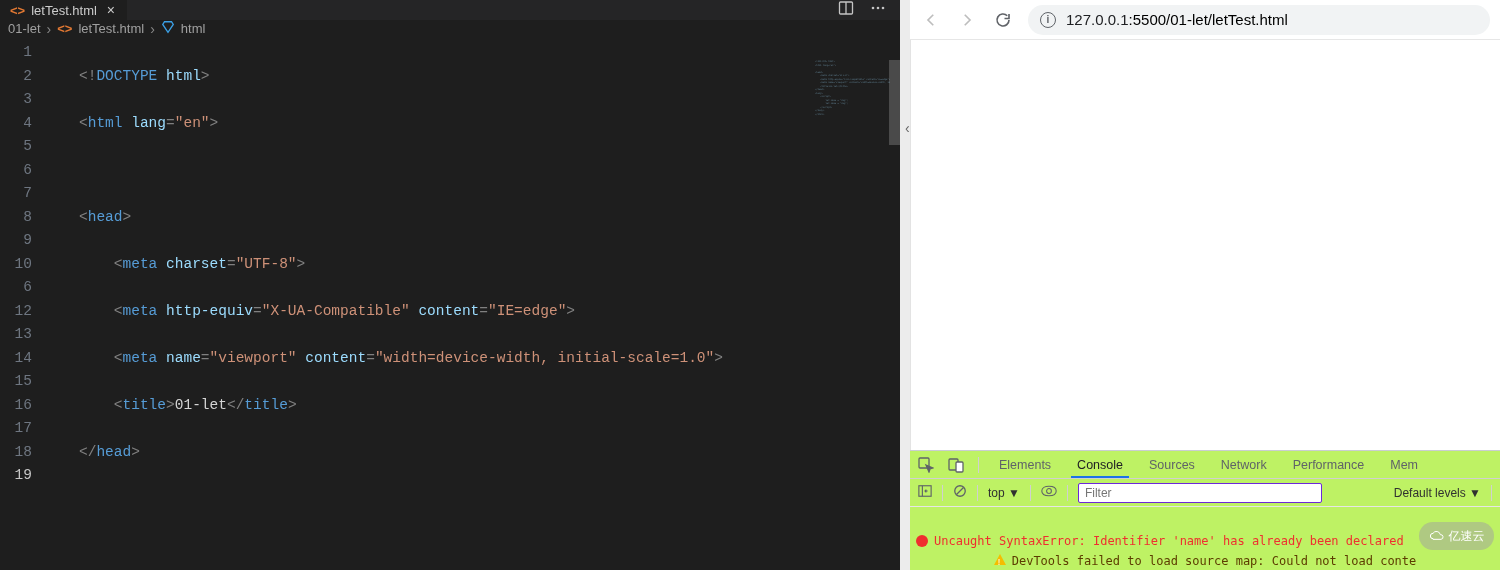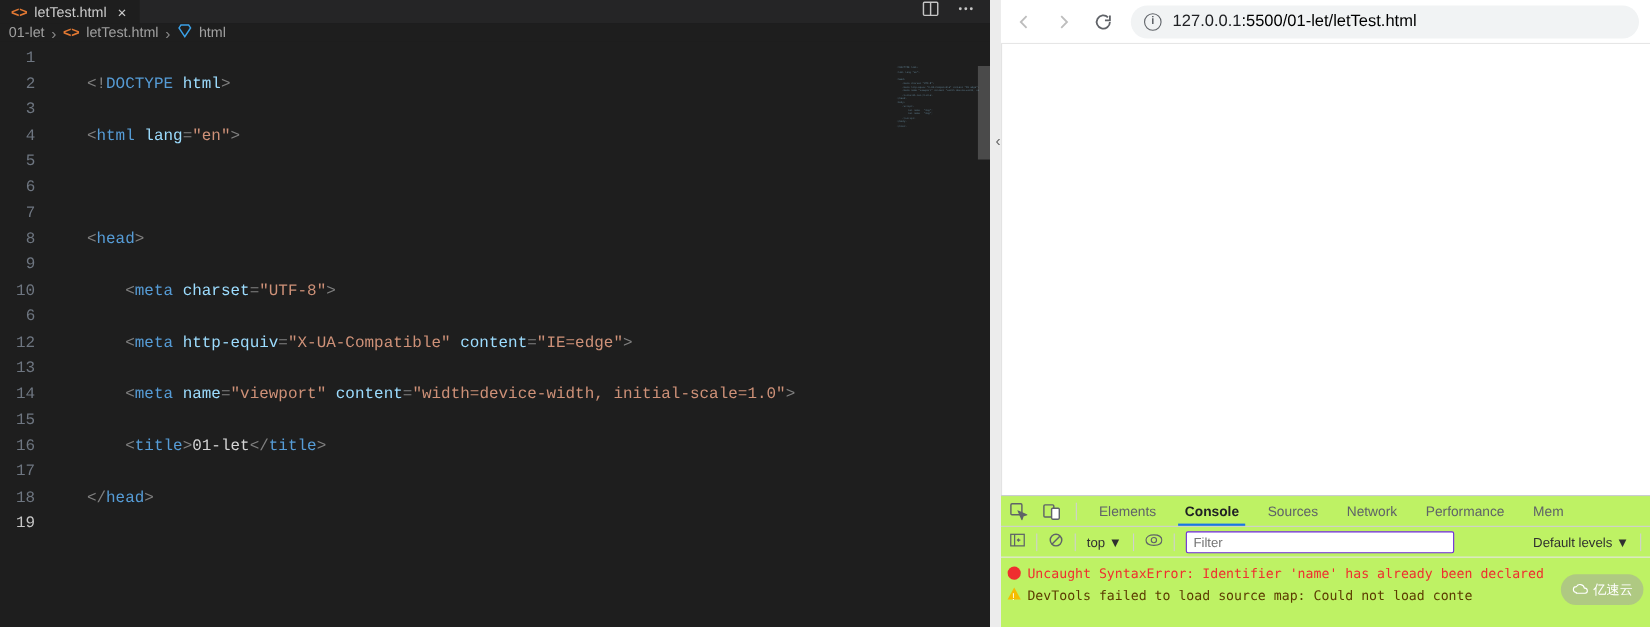--- a/index.html
+++ b/index.html
@@ -155,21 +155,21 @@
 .dt-tabs {
   height: 28px;
   display: flex;
   align-items: center;
   gap: 14px;
   padding: 0 8px;
   border-bottom: 1px solid #d0d0d0;
   color: #5f6368;
 }
 .dt-tabs .dtab { padding: 6px 6px; cursor: pointer; font-size:12.5px; }
-.dt-tabs .dtab.active { color: #202124; border-bottom: 2px solid #1a73e8; padding-bottom:4px;font-weight:bold; }
+.dt-tabs .dtab.active { color: #202124; border-bottom: 2px solid #1a73e8; padding-bottom:4px; }
 .dt-tabs .dicon { width:16px; height:16px; }
 .dt-filter {
   height: 28px;
   display: flex;
   align-items: center;
   gap: 10px;
   padding: 0 8px;
   border-bottom: 1px solid #e6e6e6;
   color: #5f6368;
 }
@@ -183,26 +183,27 @@
   font-size: 12px;
   width: 244px;
   color: #333;
 }
 .dt-body {
   flex:1;
   font-family: Consolas, Menlo, monospace;
   font-size: 12px;
   padding: 4px 6px;
   overflow: hidden;
+  margin-top: 20px;
 }
 .err-line { display:flex; align-items:flex-start; gap:6px; padding: 2px 0; line-height:16px; }
 .err-line .ic { width:12px; height:12px; border-radius:50%; flex:0 0 12px; margin-top:2px; }
 .err-red { color: #ef2f2f; }
 .err-red .ic { background:#ef2f2f; }
-.err-yel { color: #5c3c00; }
+.err-yel { color: #5c3c00; justify-content: center; }
 .err-yel .txt { color:#5c3c00; }
 .triangle { width:0; height:0; border-left:6px solid transparent; border-right:6px solid transparent; border-bottom:11px solid #f4bd00; margin-top:1px; flex:0 0 12px; position:relative; }
 .triangle::after{ content:"!"; position:absolute; left:-2px; top:0px; font-size:9px; color:#fff; font-family:Arial; }
 
 .watermark {
   position: absolute;
   right: 6px;
   bottom: 20px;
   width: 75px;
   height: 28px;

